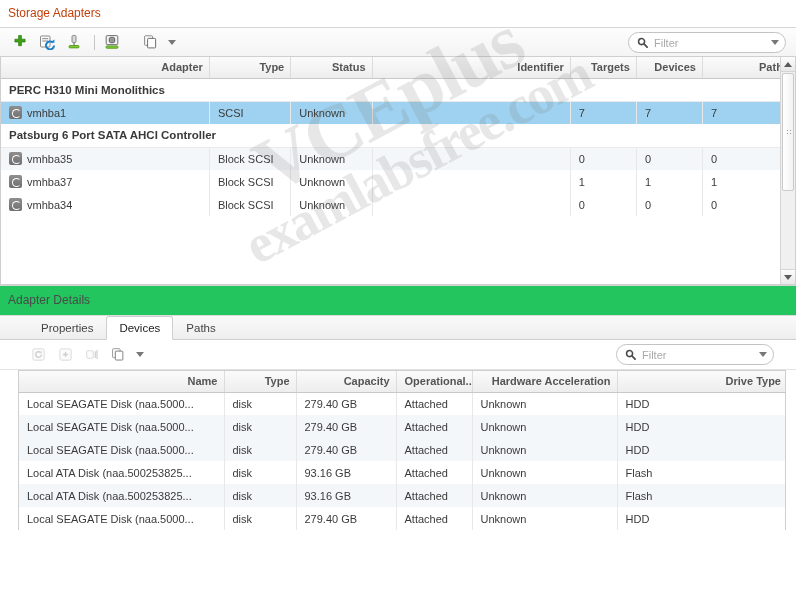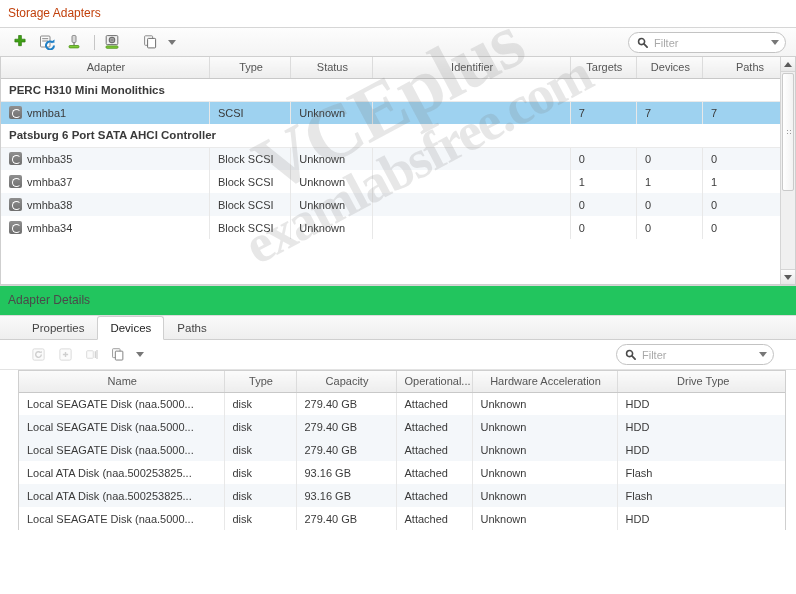--- a/index.html
+++ b/index.html
@@ -112,23 +112,23 @@
   table.grid {
     border-collapse: collapse;
     width: 100%;
     table-layout: fixed;
     font-size: 11px;
   }
   table.grid thead th {
     background: linear-gradient(to bottom,#fbfbfb 0%,#ededed 100%);
     border-bottom: 1px solid #c8c8c8;
     border-right: 1px solid #dcdcdc;
-    font-weight: normal;
+    font-weight: bold;
     color: #555;
-    text-align: center;
+    text-align: right;
     padding: 4px 6px 4px 8px;
     height: 21px;
     white-space: nowrap;
     overflow: hidden;
   }
   table.grid thead th:last-child { border-right: none; }
   table.grid tbody td {
     padding: 4px 6px 4px 8px;
     border-right: 1px solid #e8e8e8;
     height: 23px;
@@ -225,21 +225,21 @@
     border-top: 1px solid #d6d6d6;
     background: #22c55e;
   }
   .tabstrip {
     display: flex;
     align-items: center;
     height: 25px;
     background: linear-gradient(to bottom,#fafafa,#eeeeee);
     border-top: 1px solid #dcdcdc;
     border-bottom: 1px solid #cfcfcf;
-    padding-left: 19px;
+    padding-left: 28px;
   }
   .tab {
     padding: 4px 12px 5px 12px;
     font-size: 11.5px;
     color: #444;
     height: 24px;
     line-height: 15px;
     border: 1px solid transparent;
     border-bottom: none;
   }
@@ -398,34 +398,20 @@
                 <span class="adpicon"></span>
                 <span>vmhba37</span>
               </span>
             </td>
             <td>Block SCSI</td>
             <td>Unknown</td>
             <td></td>
             <td>1</td>
             <td>1</td>
             <td>1</td>
-          </tr>
-          <tr class="odd">
-            <td>
-              <span class="cellname">
-                <span class="adpicon"></span>
-                <span>vmhba38</span>
-              </span>
-            </td>
-            <td>Block SCSI</td>
-            <td>Unknown</td>
-            <td></td>
-            <td>0</td>
-            <td>0</td>
-            <td>0</td>
           </tr>
           <tr class="even">
             <td>
               <span class="cellname">
                 <span class="adpicon"></span>
                 <span>vmhba34</span>
               </span>
             </td>
             <td>Block SCSI</td>
             <td>Unknown</td>

